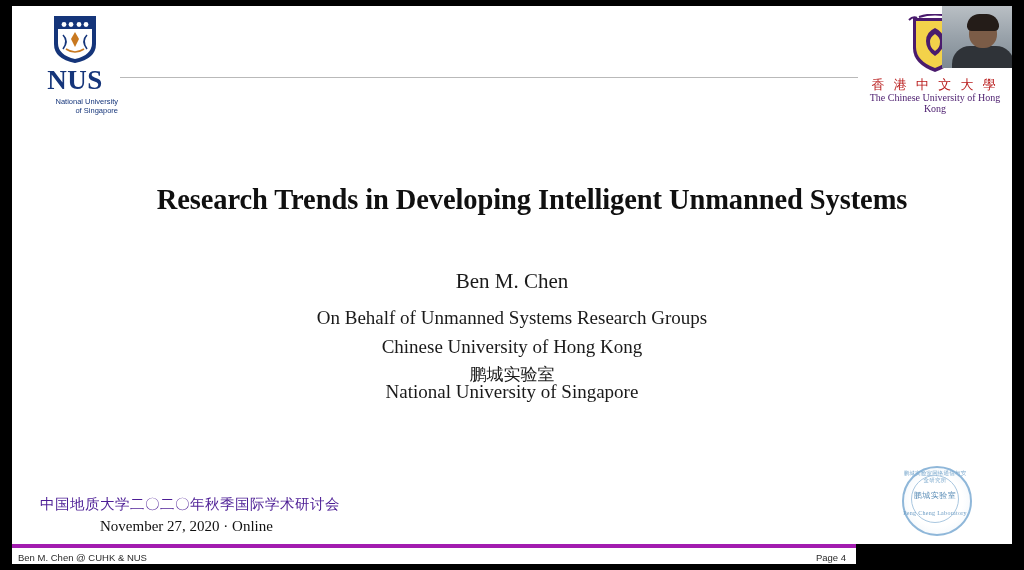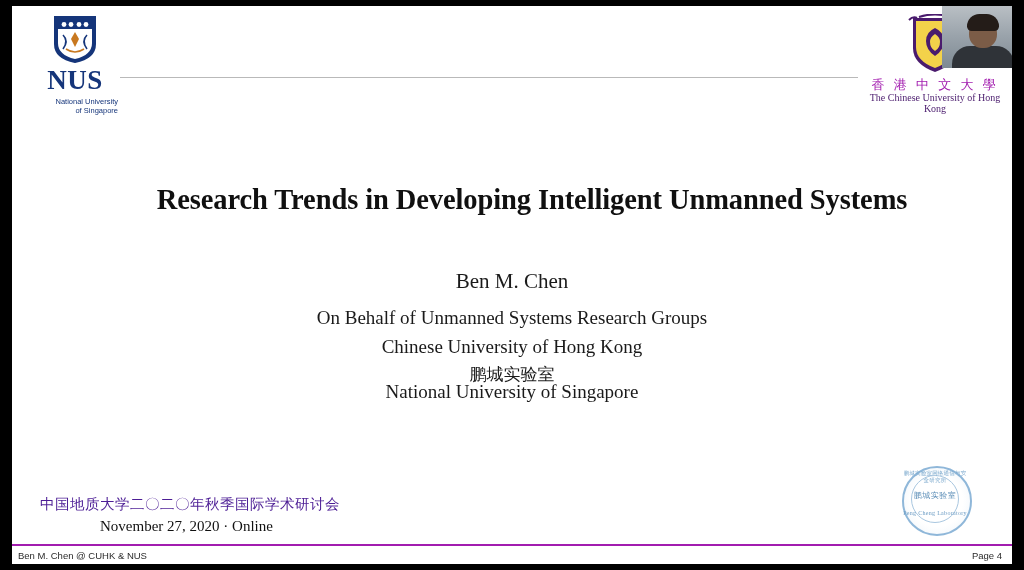--- a/index.html
+++ b/index.html
@@ -87,21 +87,21 @@
   }
   .cuhk-crest {
     width: 56px;
     height: 62px;
     margin: 0 auto;
     position: relative;
   }
   .cuhk-cn {
     font-family: "Liberation Serif", serif;
     font-size: 13px;
-    color: #a21caf;
+    color: #b91c1c;
     letter-spacing: 3px;
     margin-top: 2px;
     line-height: 1.1;
   }
   .cuhk-en {
     font-family: "Liberation Serif", serif;
     font-size: 10px;
     color: #4a1b6d;
     margin-top: 0;
     line-height: 1.1;
@@ -209,24 +209,24 @@
     font-family: "DejaVu Sans", sans-serif;
     font-size: 5.5px;
     color: #7aa8cd;
     letter-spacing: 0.2px;
   }
   
   .statusbar {
     position: absolute;
     left: 12px;
     top: 544px;
-    width: 1000px;
+    width: 844px;
     height: 20px;
     background: #ffffff;
-    border-top: 2px solid #a21caf;
+    border-top: 4px solid #a21caf;
   }
   .status-left {
     position: absolute;
     left: 6px;
     top: 4px;
     font-family: "Liberation Sans", sans-serif;
     font-size: 9.5px;
     color: #2b2b2b;
   }
   .status-right {

